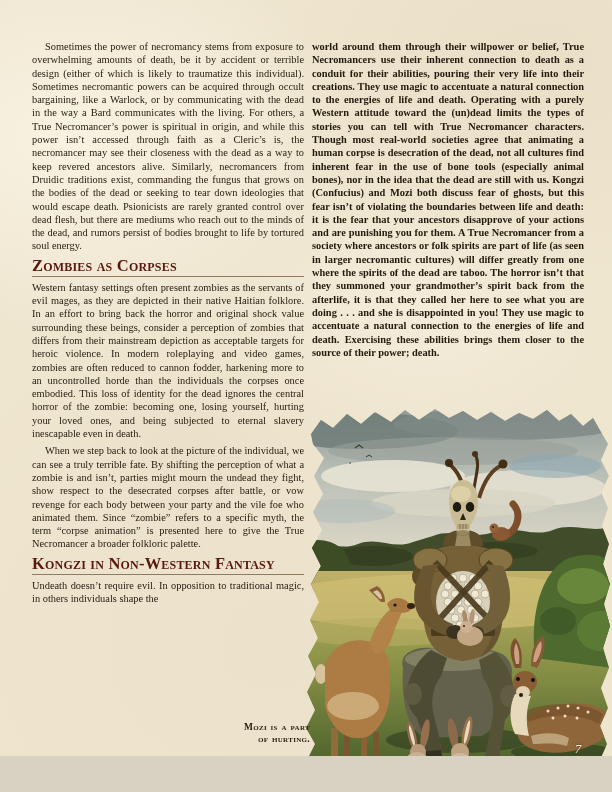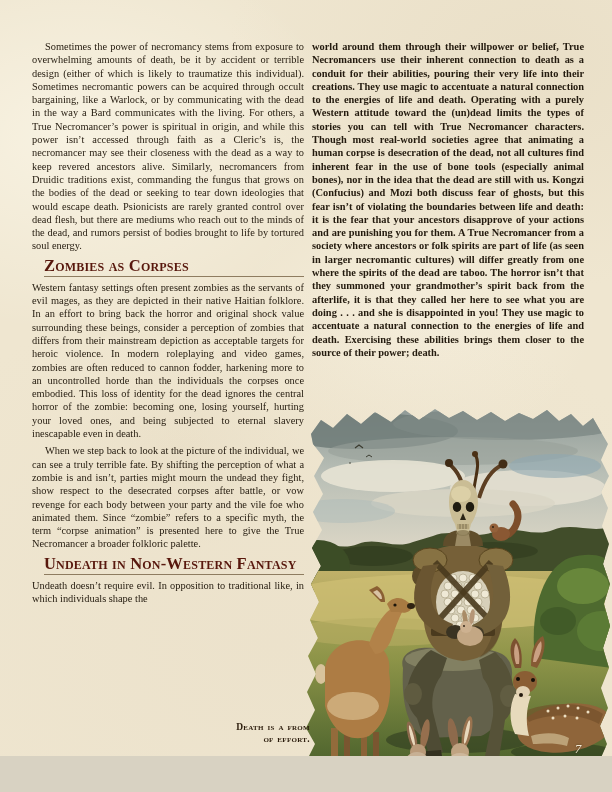--- a/index.html
+++ b/index.html
@@ -14,21 +14,21 @@
       radial-gradient(ellipse 200px 160px at 30% 60%, rgba(226,214,188,.35), transparent 60%);
     font-family:"Liberation Serif","DejaVu Serif",serif;
     color:#231a0e;
   }
   .col { position:absolute; top:40px; width:272px; text-align:justify; font-size:10.4px; line-height:13.3px; }
   .col-left  { left:32px; }
   .col-right { left:312px;font-weight:bold; }
   .col p { margin:0 0 4px 0; }
   p.indent { text-indent:13px; }
   h3 {
-    margin:3px 0 4px 12px; padding-bottom:1px;
+    margin:3px 0 4px 0; padding-bottom:1px;
     font-size:16.5px; line-height:18px; font-weight:bold;
     font-variant:small-caps; letter-spacing:.2px;
     color:#58180d; border-bottom:1.5px solid #8e7c60;
     text-align:left;
   }
   .caption {
     position:absolute; left:178px; top:722px; width:132px;
     text-align:right; font-weight:bold; font-variant:small-caps;
     font-size:9.5px; line-height:11.5px; letter-spacing:.3px; word-spacing:1px;
     color:#2b1c0c;
@@ -55,22 +55,22 @@
 </head>
 <body>
 
 <div class="page">
 
   <div class="col col-left">
     <p class="indent">Sometimes the power of necromancy stems from exposure to overwhelming amounts of death, be it by accident or terrible design (either of which is likely to traumatize this individual). Sometimes necromantic powers can be acquired through occult bargaining, like a Warlock, or by communicating with the dead in the way a Bard communicates with the living. For others, a True Necromancer’s power is spiritual in origin, and while this power isn’t accessed through faith as a Cleric’s is, the necromancer may see their closeness with the dead as a way to keep revered ancestors alive. Similarly, necromancers from Druidic traditions exist, commanding the fungus that grows on the bodies of the dead or seeking to tear down ideologies that would escape death. Psionicists are rarely granted control over dead flesh, but there are mediums who reach out to the minds of the dead, and rumors persist of bodies brought to life by tortured soul energy.</p>
     <h3>Zombies as Corpses</h3>
     <p>Western fantasy settings often present zombies as the servants of evil mages, as they are depicted in their native Haitian folklore. In an effort to bring back the horror and original shock value surrounding these beings, consider a perception of zombies that differs from their mainstream depiction as acceptable targets for heroic violence. In modern roleplaying and video games, zombies are often reduced to cannon fodder, harkening more to an uncontrolled horde than the individuals the corpses once embodied. This loss of identity for the dead ignores the central horror of the zombie: becoming one, losing yourself, hurting your loved ones, and being subjected to eternal slavery inescapable even in death.</p>
     <p class="indent">When we step back to look at the picture of the individual, we can see a truly terrible fate. By shifting the perception of what a zombie is and isn’t, parties might mourn the undead they fight, show respect to the desecrated corpses after battle, or vow revenge for each body between your party and the vile foe who animated them. Since “zombie” refers to a specific myth, the term “corpse animation” is presented here to give the True Necromancer a broader folkloric palette.</p>
-    <h3>Undeath in Non-Western Fantasy</h3>
-    <p>Undeath doesn’t require evil. In opposition to traditional like, in which individuals shape the</p>
+    <h3>Kongzi in Non-Western Fantasy</h3>
+    <p>Undeath doesn’t require evil. In opposition to traditional magic, in others individuals shape the</p>
   </div>
 
   <div class="col col-right">
     <p>world around them through their willpower or belief, True Necromancers use their inherent connection to death as a conduit for their abilities, pouring their very life into their creations. They use magic to accentuate a natural connection to the energies of life and death. Operating with a purely Western attitude toward the (un)dead limits the types of stories you can tell with True Necromancer characters. Though most real-world societies agree that animating a human corpse is desecration of the dead, not all cultures find inherent fear in the use of bone tools (especially animal bones), nor in the idea that the dead are still with us. Kongzi (Confucius) and Mozi both discuss fear of ghosts, but this fear isn’t of violating the boundaries between life and death: it is the fear that your ancestors disapprove of your actions and are punishing you for them. A True Necromancer from a society where ancestors or folk spirits are part of life (as seen in larger necromantic cultures) will differ greatly from one where the spirits of the dead are taboo. The horror isn’t that they summoned your grandmother’s spirit back from the afterlife, it is that they called her here to see what you are doing . . . and she is disappointed in you! They use magic to accentuate a natural connection to the energies of life and death. Exercising these abilities brings them closer to the source of their power; death.</p>
   </div>
 
   <div class="illustration">
     <svg viewBox="0 0 309 386" preserveAspectRatio="none">
       <defs>
         <linearGradient id="sky" x1="0" y1="0" x2="0" y2="1">
@@ -285,19 +285,19 @@
       <g>
         <path d="M0,368 C20,360 40,372 60,364 C80,356 100,370 120,362 C140,354 160,368 180,360 C200,352 220,366 240,358 C260,350 280,364 309,356 L309,386 L0,386 Z" fill="#3e5828"></path>
         <ellipse cx="20" cy="380" rx="42" ry="16" fill="#2b401d"></ellipse>
         <ellipse cx="292" cy="378" rx="42" ry="18" fill="#2b401d"></ellipse>
         <path d="M30,368 l3,-12 M70,372 l2,-11 M200,366 l3,-12 M250,370 l2,-10 M280,366 l3,-11" stroke="#2f471f" stroke-width="1.5" fill="none"></path>
       </g>
     </svg>
   </div>
 
   <div class="caption">
-    <span>Death is a from</span>
-    <span>of effort.</span>
+    <span>Mozi is a part</span>
+    <span>of hurting.</span>
   </div>
 
   <div class="page-number">7</div>
 
 </div>
 
 </body></html>

